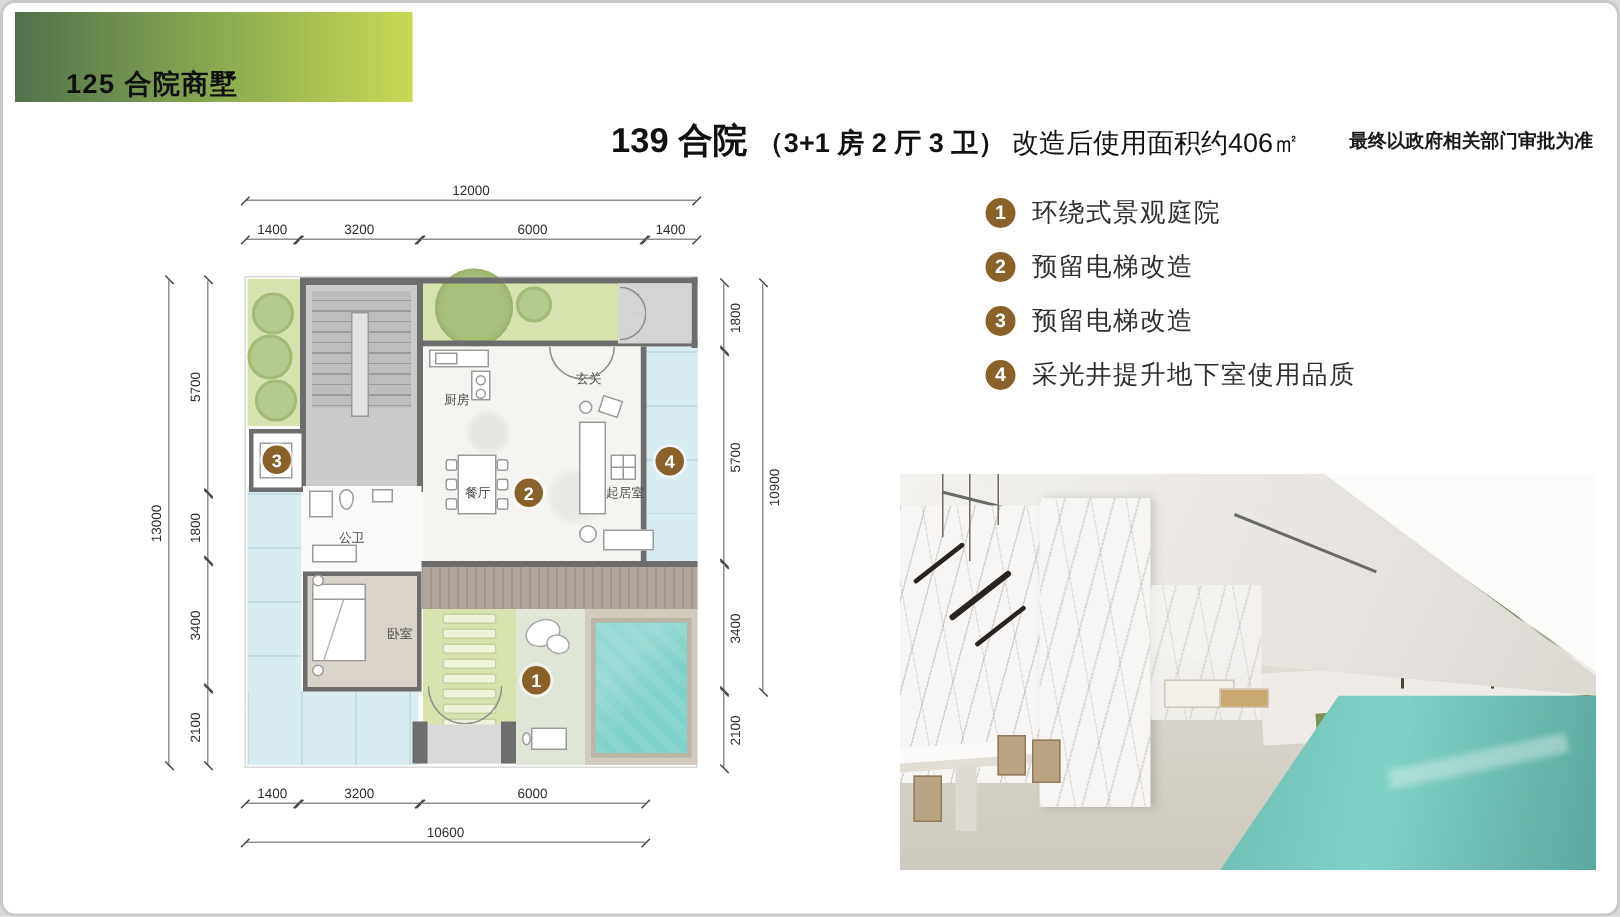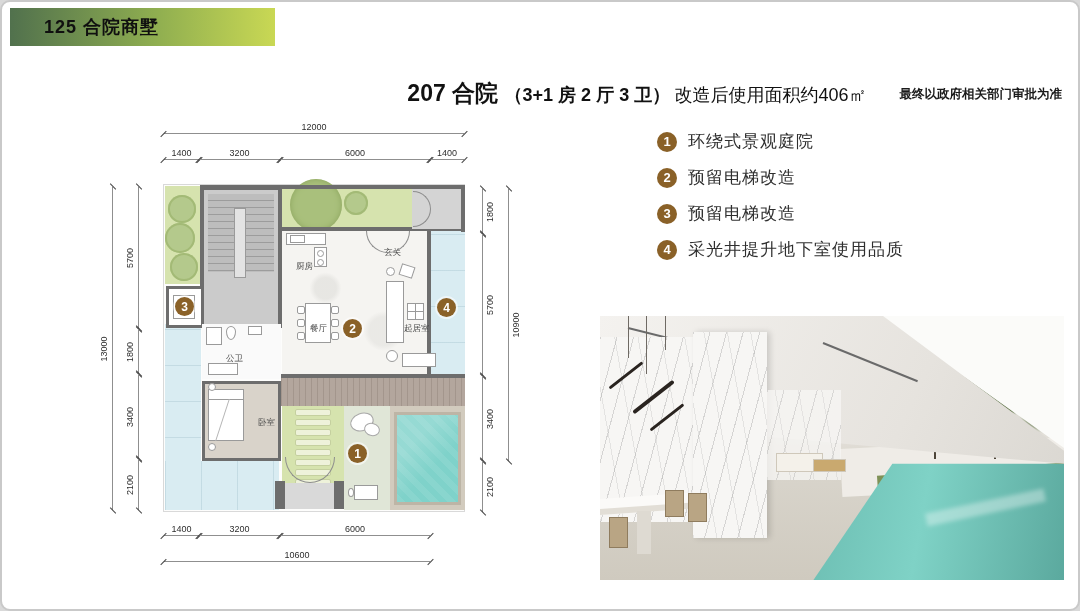--- a/index.html
+++ b/index.html
@@ -1,22 +1,22 @@
 <!DOCTYPE html>
 <html><head>
 <meta charset="utf-8">
 <style>
   * { margin:0; padding:0; box-sizing:border-box; }
   html,body { width:1080px; height:611px; background:#d9d9d9; font-family:"Liberation Sans","DejaVu Sans",sans-serif; }
   #slide { position:relative; width:1080px; height:611px; background:#ffffff; border:2px solid #c9c9c9; border-radius:10px; overflow:hidden; }
 
   
-  .banner { position:absolute; left:8px; top:6px; width:265px; height:38px;
+  .banner { position:absolute; left:8px; top:6px; width:265px; height:60px;
     background:linear-gradient(90deg,#51714d 0%,#8fae50 55%,#c9d854 100%);
-    display:flex; align-items:center; padding-left:34px;
+    display:flex; align-items:flex-end; padding-left:34px;
     font-size:18px; font-weight:bold; color:#101010; letter-spacing:1px; }
 
   
   .hdr { position:absolute; right:16px; top:16px; text-align:right; }
   .hdr-cn { font-size:27px; font-weight:bold; color:#1a1a1a; letter-spacing:2px; line-height:1.1; }
   .hdr-en { font-size:16px; color:#a2a2a2; letter-spacing:2.5px; line-height:1.2; }
   .hdr-note { position:absolute; right:16px; top:84px; font-size:12.5px; font-weight:bold; color:#1a1a1a; }
 
   
   .main-title { position:absolute; left:400px; top:76px; width:470px; text-align:center; color:#111; white-space:nowrap; }
@@ -105,21 +105,21 @@
 
 <div id="slide">
 
   <div class="banner">
     <span>125 合院商墅</span>
   </div>
 
   <div class="hdr-note">最终以政府相关部门审批为准</div>
 
   <div class="main-title">
-    <span class="mt-name">207 合院</span>
+    <span class="mt-name">139 合院</span>
     <span class="mt-spec">（3+1 房 2 厅 3 卫）</span>
     <span class="mt-area">改造后使用面积约406㎡</span>
   </div>
 
   <div class="hl">
     <div class="hl-item">
       <span class="hl-num">1</span>
       <span class="hl-label">环绕式景观庭院</span>
     </div>
     <div class="hl-item">

